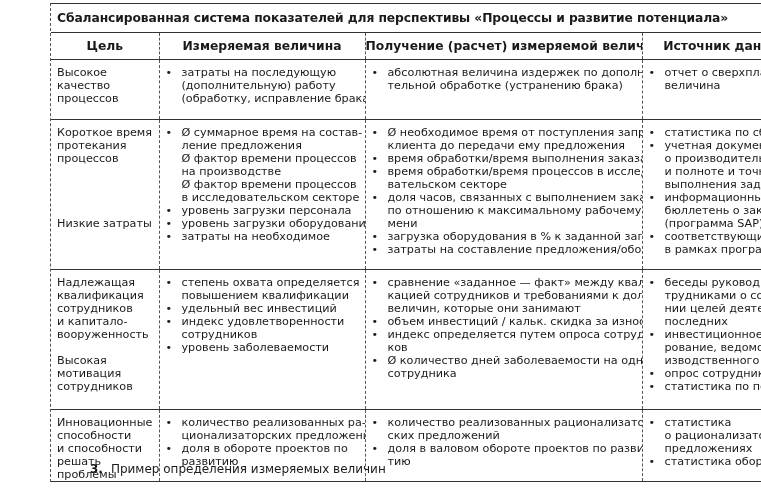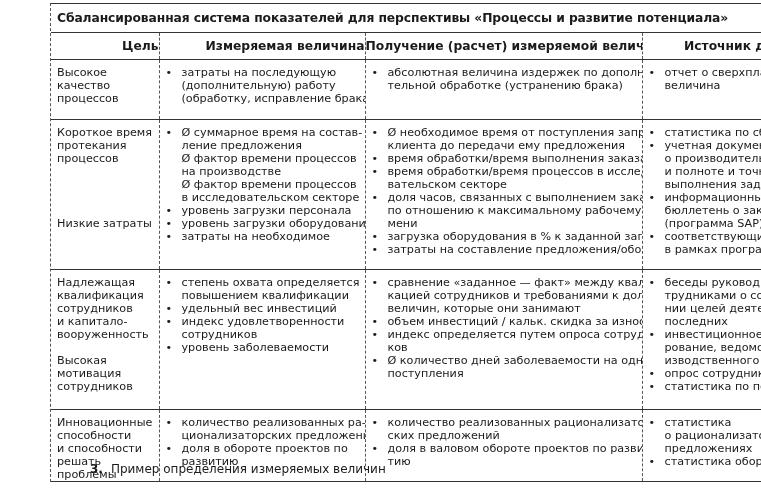--- a/index.html
+++ b/index.html
@@ -12,21 +12,21 @@
     border-top: 1.4px solid #333; border-left: 1px dashed #555;
   }
   .title-row {
     height: 28px; border-bottom: 1.4px solid #333;
     font-size: 12.3px; font-weight: bold; line-height: 28px; padding-left: 6px;
     white-space: nowrap; letter-spacing: -0.1px;
   }
   table { border-collapse: collapse; table-layout: fixed; width: 740px; }
   th, td { vertical-align: top; border-bottom: 1.4px solid #333; border-right: 1px dashed #555; padding: 0; }
   th {
-    height: 26px; font-size: 12.3px; font-weight: bold; text-align: right; line-height: 26px;
+    height: 26px; font-size: 12.3px; font-weight: bold; text-align: center; line-height: 26px;
     white-space: nowrap; overflow: hidden;
   }
   td { font-size: 11.2px; line-height: 13px; overflow: hidden; margin-top: 20px; }
   col.c1 { width: 108px; }
   col.c2 { width: 206px; }
   col.c3 { width: 277px; }
   col.c4 { width: 149px; }
   .goal { padding: 6px 4px 0 6px; }
   .goal .g { margin: 0; }
   .goal .gap { height: 13px; }
@@ -165,21 +165,21 @@
           </td>
           <td>
             <ul>
               <li><span class="b">•</span><span>сравнение «заданное — факт» между квалифи-</span></li>
               <li><span>кацией сотрудников и требованиями к долж-</span></li>
               <li><span>величин, которые они занимают</span></li>
               <li><span class="b">•</span><span>объем инвестиций / кальк. скидка за износ</span></li>
               <li><span class="b">•</span><span>индекс определяется путем опроса сотрудни-</span></li>
               <li><span>ков</span></li>
               <li><span class="b">•</span><span>Ø количество дней заболеваемости на одного</span></li>
-              <li><span>поступления</span></li>
+              <li><span>сотрудника</span></li>
             </ul>
           </td>
           <td>
             <ul>
               <li><span class="b">•</span><span>беседы руководите</span></li>
               <li><span>трудниками о сог</span></li>
               <li><span>нии целей деятел</span></li>
               <li><span>последних</span></li>
               <li><span class="b">•</span><span>инвестиционное</span></li>
               <li><span>рование, ведомос</span></li>

